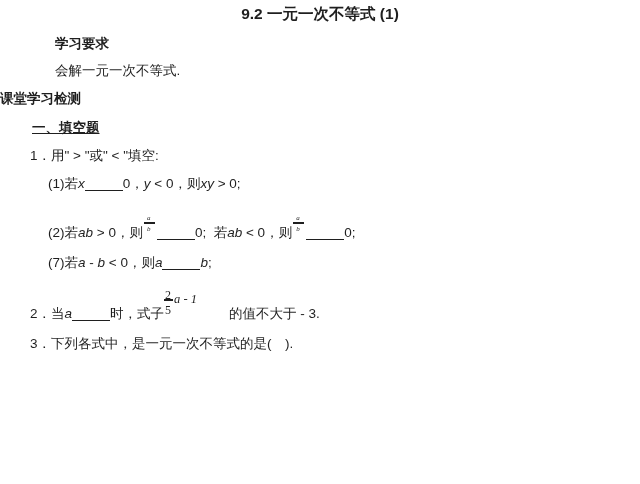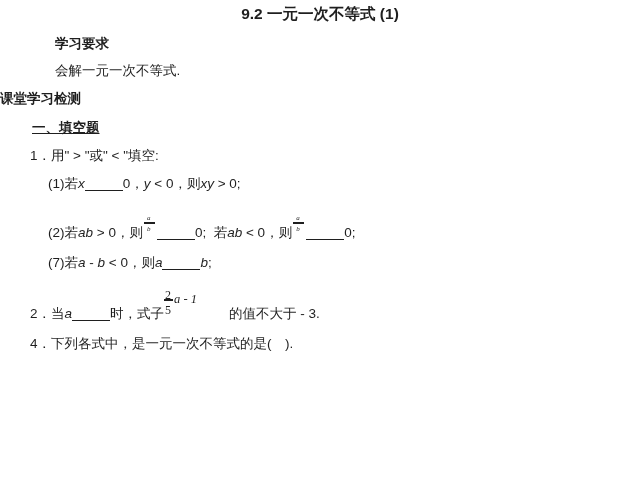--- a/index.html
+++ b/index.html
@@ -67,15 +67,15 @@
 
   <div class="line ind-d mt31"><span class="seg-text">(2)若</span><span class="seg-var">ab</span><span class="seg-text"> &gt; 0，则</span><span class="sfrac"><span class="num">a</span><span class="bar"></span><span class="den">b</span></span><span class="seg-blank" style="width: 38px;"></span><span class="seg-text">0;  若</span><span class="seg-var">ab</span><span class="seg-text"> &lt; 0，则</span><span class="sfrac"><span class="num">a</span><span class="bar"></span><span class="den">b</span></span><span class="seg-blank" style="width: 38px;"></span><span class="seg-text">0;</span></div>
 
   <div class="line ind-d mt12"><span class="seg-text">(7)若</span><span class="seg-var">a</span><span class="seg-text"> - </span><span class="seg-var">b</span><span class="seg-text"> &lt; 0，则</span><span class="seg-var">a</span><span class="seg-blank" style="width: 38px;"></span><span class="seg-var">b</span><span class="seg-text">;</span></div>
 
 
   <div class="line ind-c mt33"><span class="seg-text">2．当</span><span class="seg-var">a</span><span class="seg-blank" style="width: 38px;"></span><span class="seg-text">时，式子</span><span class="mfrac"><span class="num">2</span><span class="bar"></span><span class="den">5</span></span><span class="mexpr">a - 1</span><span class="seg-space" style="width: 32px;"></span><span class="seg-text">的值不大于 - 3.</span></div>
 
 
 
-  <div class="line ind-c mt12"><span class="seg-text">4．下列各式中，是一元一次不等式的是(　).</span></div>
+  <div class="line ind-c mt12"><span class="seg-text">3．下列各式中，是一元一次不等式的是(　).</span></div>
 
 </div>
 
 </body></html>

